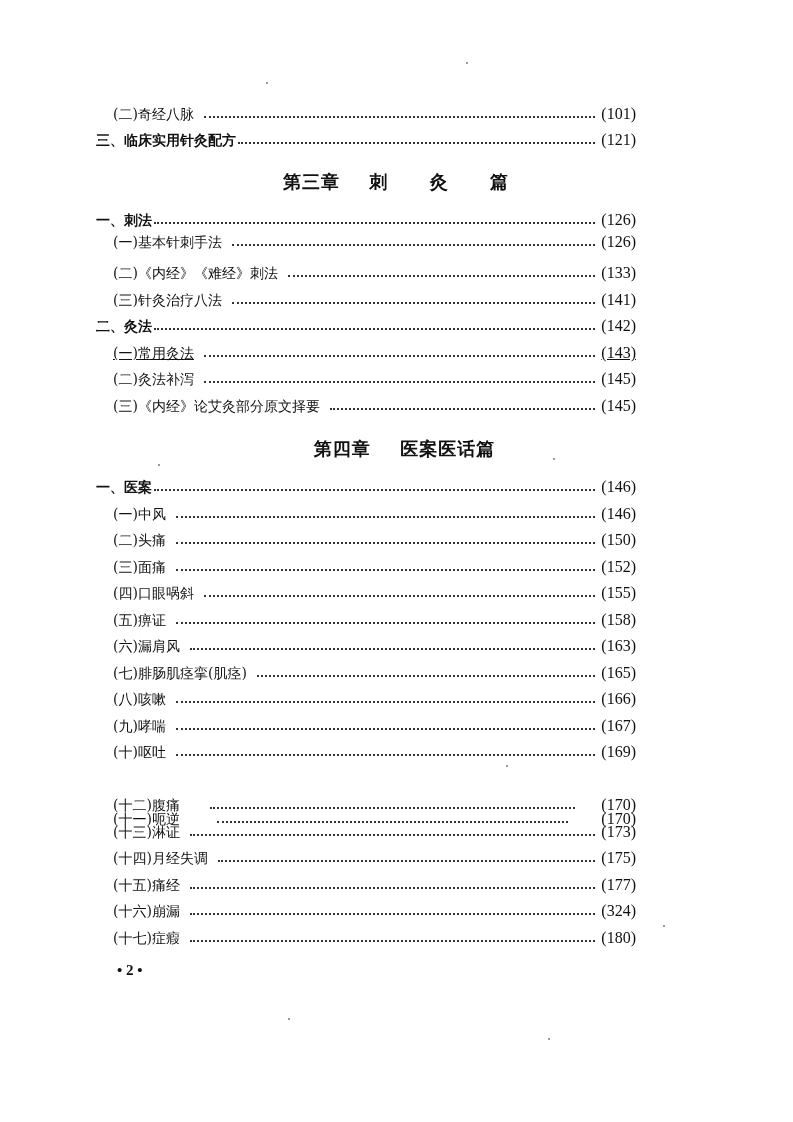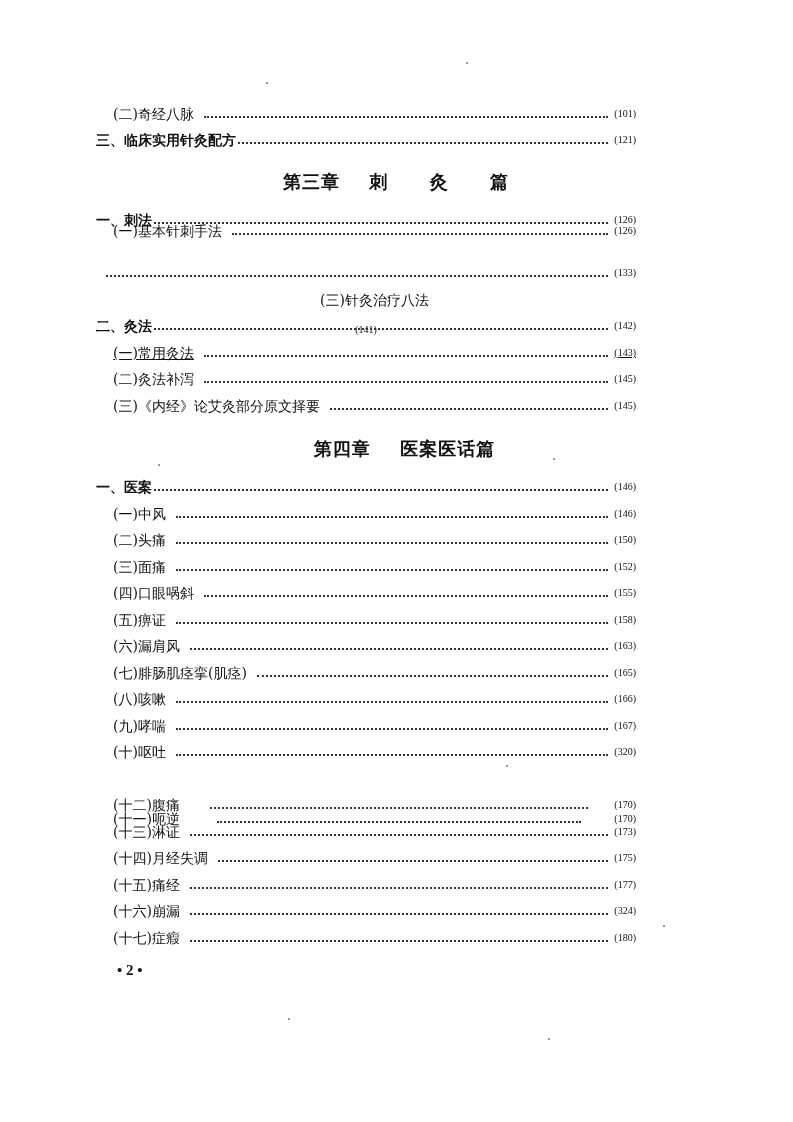--- a/index.html
+++ b/index.html
@@ -8,21 +8,21 @@
   .page { position: absolute; left: 0; top: 0; width: 793px; height: 999px; margin-left: 8px; }
   .toc { position: absolute; left: 88px; width: 540px; }
   .row { position: absolute; left: 0; width: 540px; height: 22px; display: flex;
          align-items: center; font-size: 14px; line-height: 22px; white-space: nowrap; }
   .row.sub .label { padding-left: 17px; }
   .row.top .label { font-weight: bold; }
   .row .label { flex: 0 0 auto; }
   .row .leader { flex: 1 1 auto; overflow: hidden; margin: 0 6px 0 2px;
          border-bottom: 2px dotted #333; height: 0; align-self: center; margin-top: 6px; }
   .row.sub .leader { margin-left: 10px; }
-  .row .page-num { flex: 0 0 auto; font-family: "Liberation Serif", serif; font-size: 10px; }
+  .row .page-num { flex: 0 0 auto; font-family: "Liberation Serif", serif; font-size: 16px; }
   .chapter { position: absolute; left: 0; width: 793px; text-align: center;
              font-size: 18px; font-weight: bold; letter-spacing: 1px; }
   .chapter .ch-num { margin-right: 22px; }
   .chapter.spaced .ch-title { letter-spacing: 18px; }
   .folio { position: absolute; left: 109px; top: 962px; font-size: 15px; font-weight: bold;
            font-family: "Liberation Serif", serif; }
   .speck { position: absolute; width: 2px; height: 2px; background: #777; border-radius: 1px; }
 </style>
 </head>
 <body>
@@ -49,30 +49,31 @@
       <span class="label">三、临床实用针灸配方</span>
       <span class="leader"></span>
       <span class="page-num">(121)</span>
     </div>
 
     <div class="row top" style="top:209px;">
       <span class="label">一、刺法</span>
       <span class="leader"></span>
       <span class="page-num">(126)</span>
     </div>
-    <div class="row sub" style="top:220px;">
+    <div class="row sub" style="top:231px;">
       <span class="label">(一)基本针刺手法</span>
       <span class="leader"></span>
       <span class="page-num">(126)</span>
     </div>
     <div class="row sub" style="top:262px;">
+      <span class="label">(二)《内经》《难经》刺法</span>
       <span class="leader"></span>
       <span class="page-num">(133)</span>
     </div>
-    <div class="row sub" style="top:289px;flex-direction:column;">
+    <div class="row sub" style="top:289px;">
       <span class="label">(三)针灸治疗八法</span>
       <span class="leader"></span>
       <span class="page-num">(141)</span>
     </div>
     <div class="row top" style="top:315px;">
       <span class="label">二、灸法</span>
       <span class="leader"></span>
       <span class="page-num">(142)</span>
     </div>
     <div class="row sub" style="top:342px;text-decoration:underline;">
@@ -137,21 +138,21 @@
       <span class="page-num">(166)</span>
     </div>
     <div class="row sub" style="top:715px;">
       <span class="label">(九)哮喘</span>
       <span class="leader"></span>
       <span class="page-num">(167)</span>
     </div>
     <div class="row sub" style="top:741px;">
       <span class="label">(十)呕吐</span>
       <span class="leader"></span>
-      <span class="page-num">(320)</span>
+      <span class="page-num">(169)</span>
     </div>
     <div class="row sub" style="top:808px;gap:27px;">
       <span class="label">(十一)呃逆</span>
       <span class="leader"></span>
       <span class="page-num">(170)</span>
     </div>
     <div class="row sub" style="top:794px;gap:20px;">
       <span class="label">(十二)腹痛</span>
       <span class="leader"></span>
       <span class="page-num">(170)</span>

